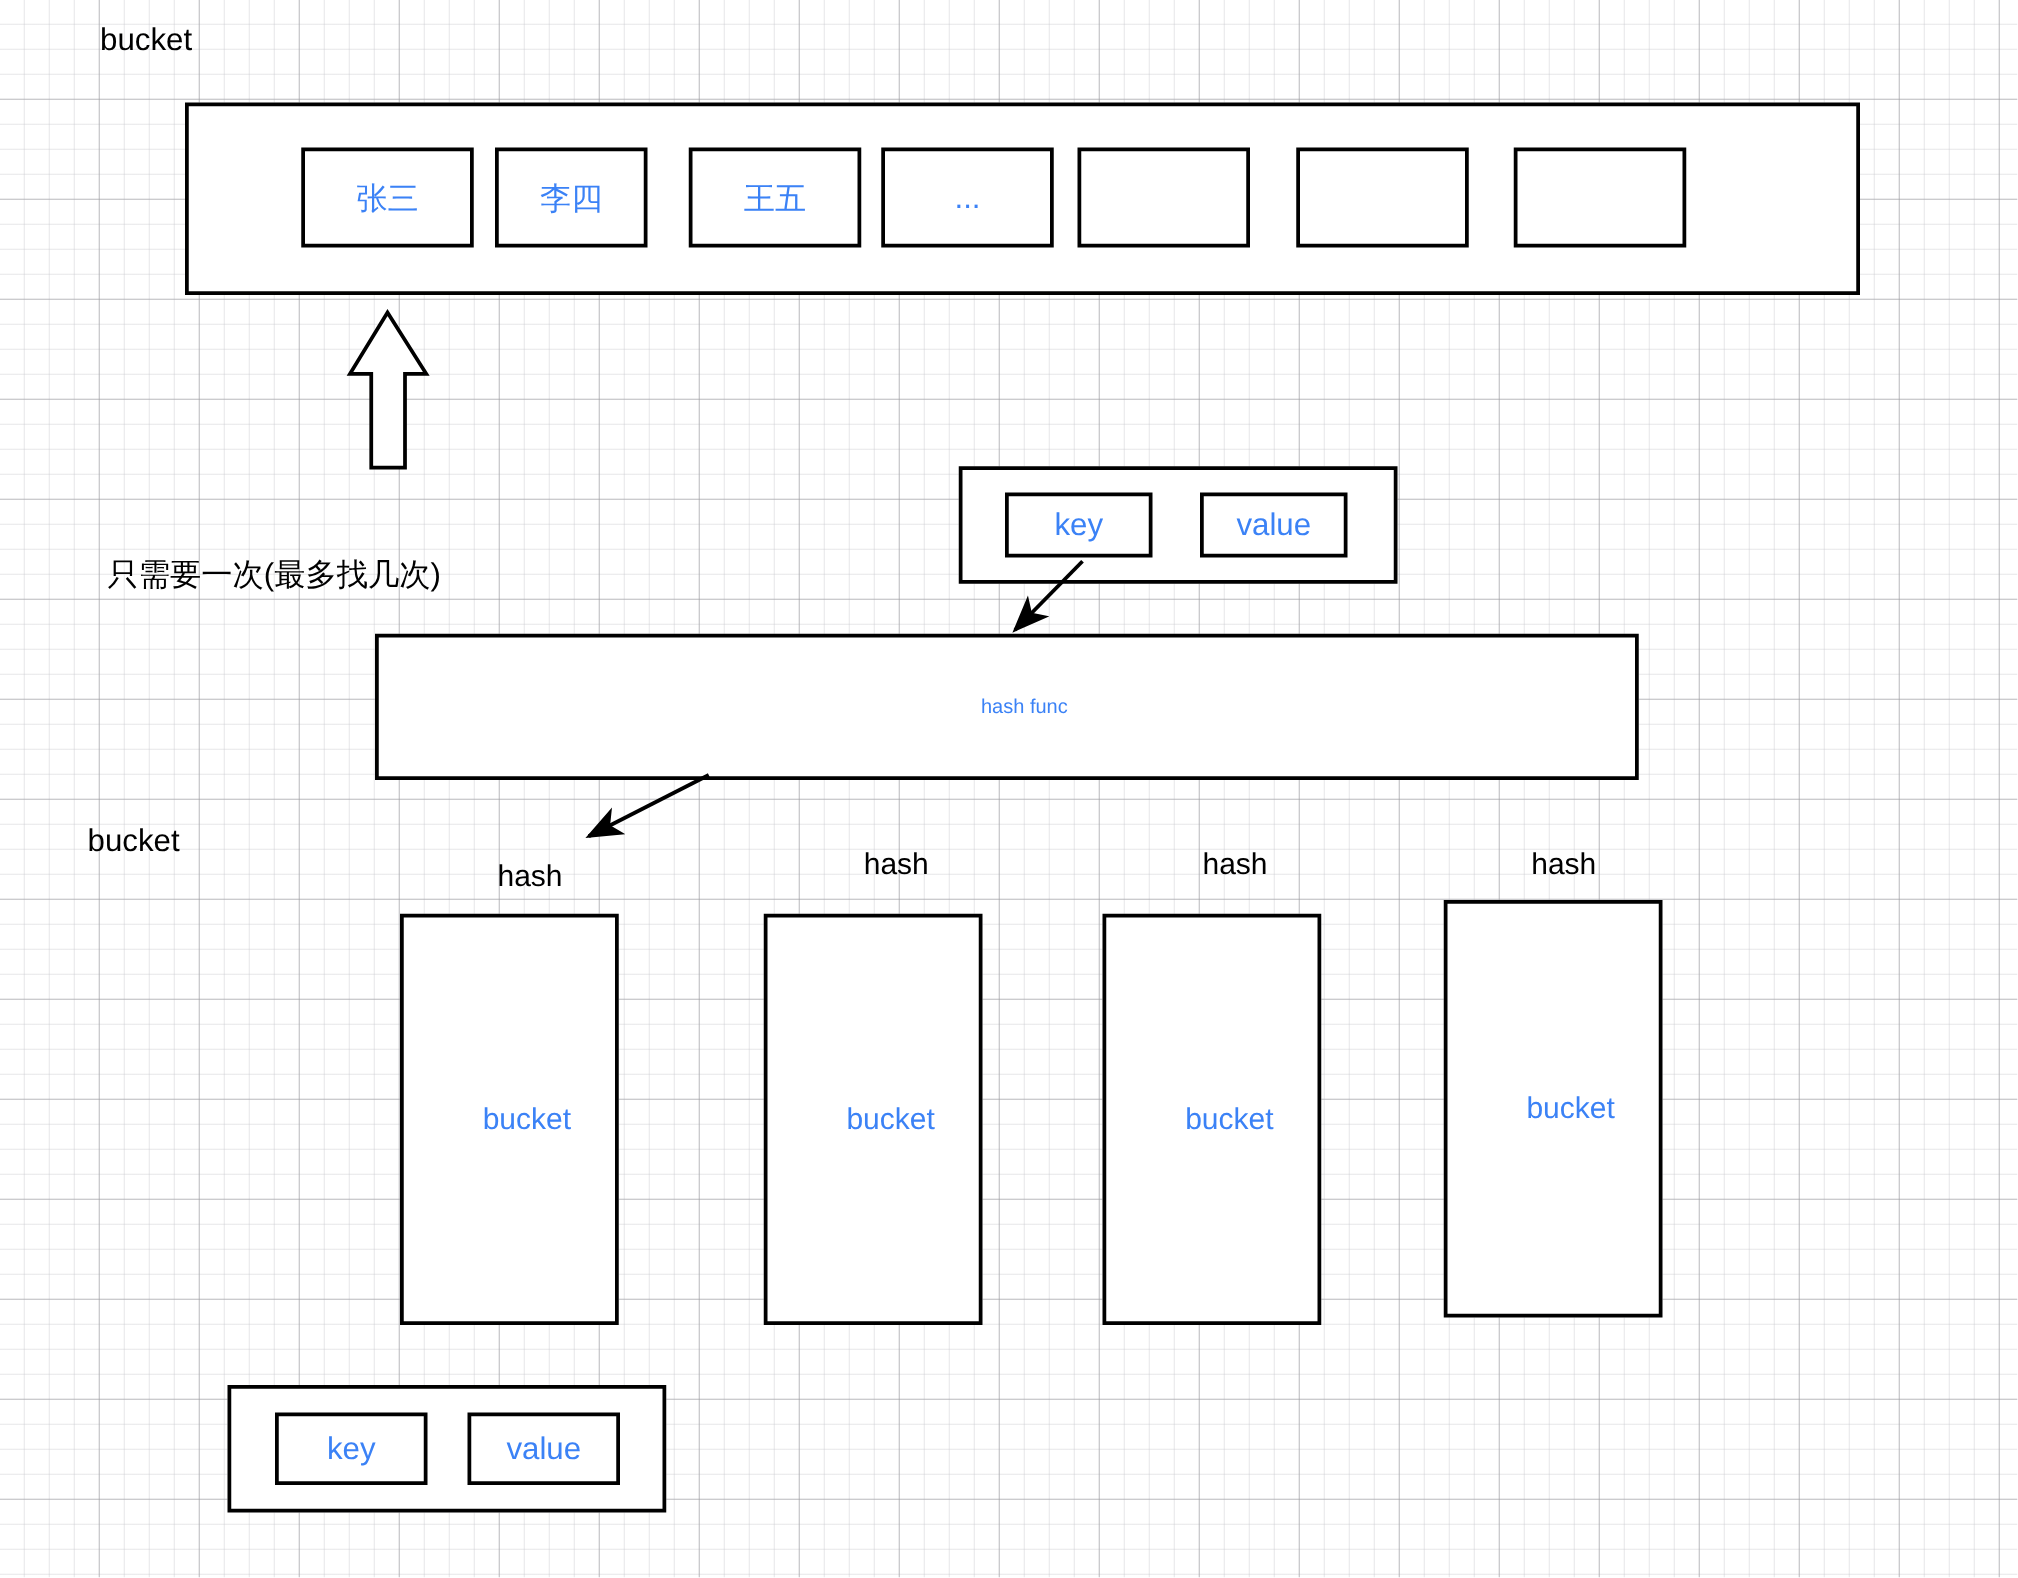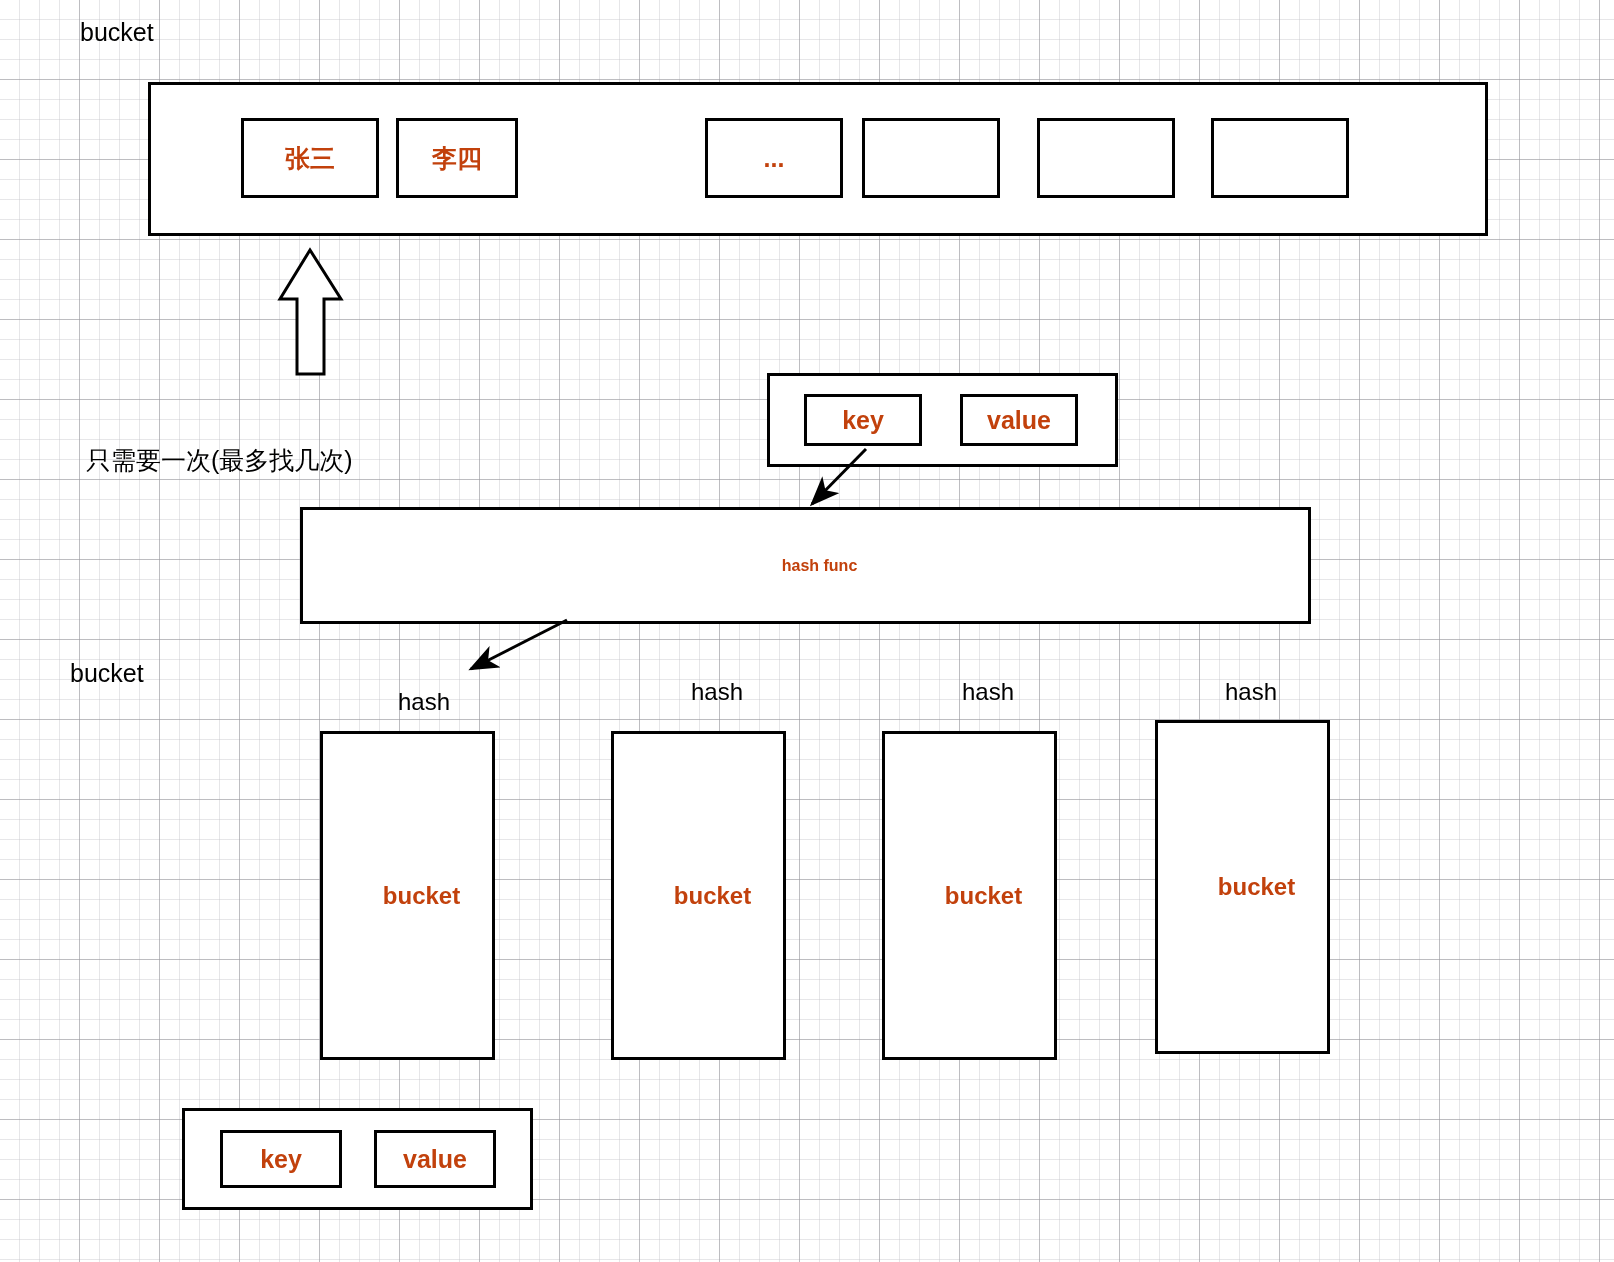--- a/index.html
+++ b/index.html
@@ -23,22 +23,21 @@
     overflow: hidden;
   }
   .box {
     position: absolute;
     box-sizing: border-box;
     background: #ffffff;
     border: 3px solid #000000;
     display: flex;
     align-items: center;
     justify-content: center;
-    color: #c2410c;
-    font-weight: bold;
+    color: #3b82f6;
   }
   .cell {
     border-width: 3px;
     font-size: 25px;
   }
   .outer {
     border-width: 3px;
     padding-left: 28px;
   }
   .label {
@@ -68,20 +67,21 @@
 <body>
 
 <div id="canvas">
 
   <div class="label big" style="left:80px; top:20px;">bucket</div>
 
   <div class="box outer" style="left:148px; top:82px; width:1340px; height:154px;"></div>
 
   <div class="box cell" style="left:241px; top:118px; width:138px; height:80px;">张三</div>
   <div class="box cell" style="left:396px; top:118px; width:122px; height:80px;">李四</div>
+  <div class="box cell" style="left:551px; top:118px; width:138px; height:80px;">王五</div>
   <div class="box cell" style="left:705px; top:118px; width:138px; height:80px;">...</div>
   <div class="box cell" style="left:862px; top:118px; width:138px; height:80px;"></div>
   <div class="box cell" style="left:1037px; top:118px; width:138px; height:80px;"></div>
   <div class="box cell" style="left:1211px; top:118px; width:138px; height:80px;"></div>
 
   <div class="label big" style="left:86px; top:448px;">只需要一次(最多找几次)</div>
 
   <div class="box outer" style="left:767px; top:373px; width:351px; height:94px;"></div>
   <div class="box cell" style="left:804px; top:394px; width:118px; height:52px;">key</div>
   <div class="box cell" style="left:960px; top:394px; width:118px; height:52px;">value</div>

